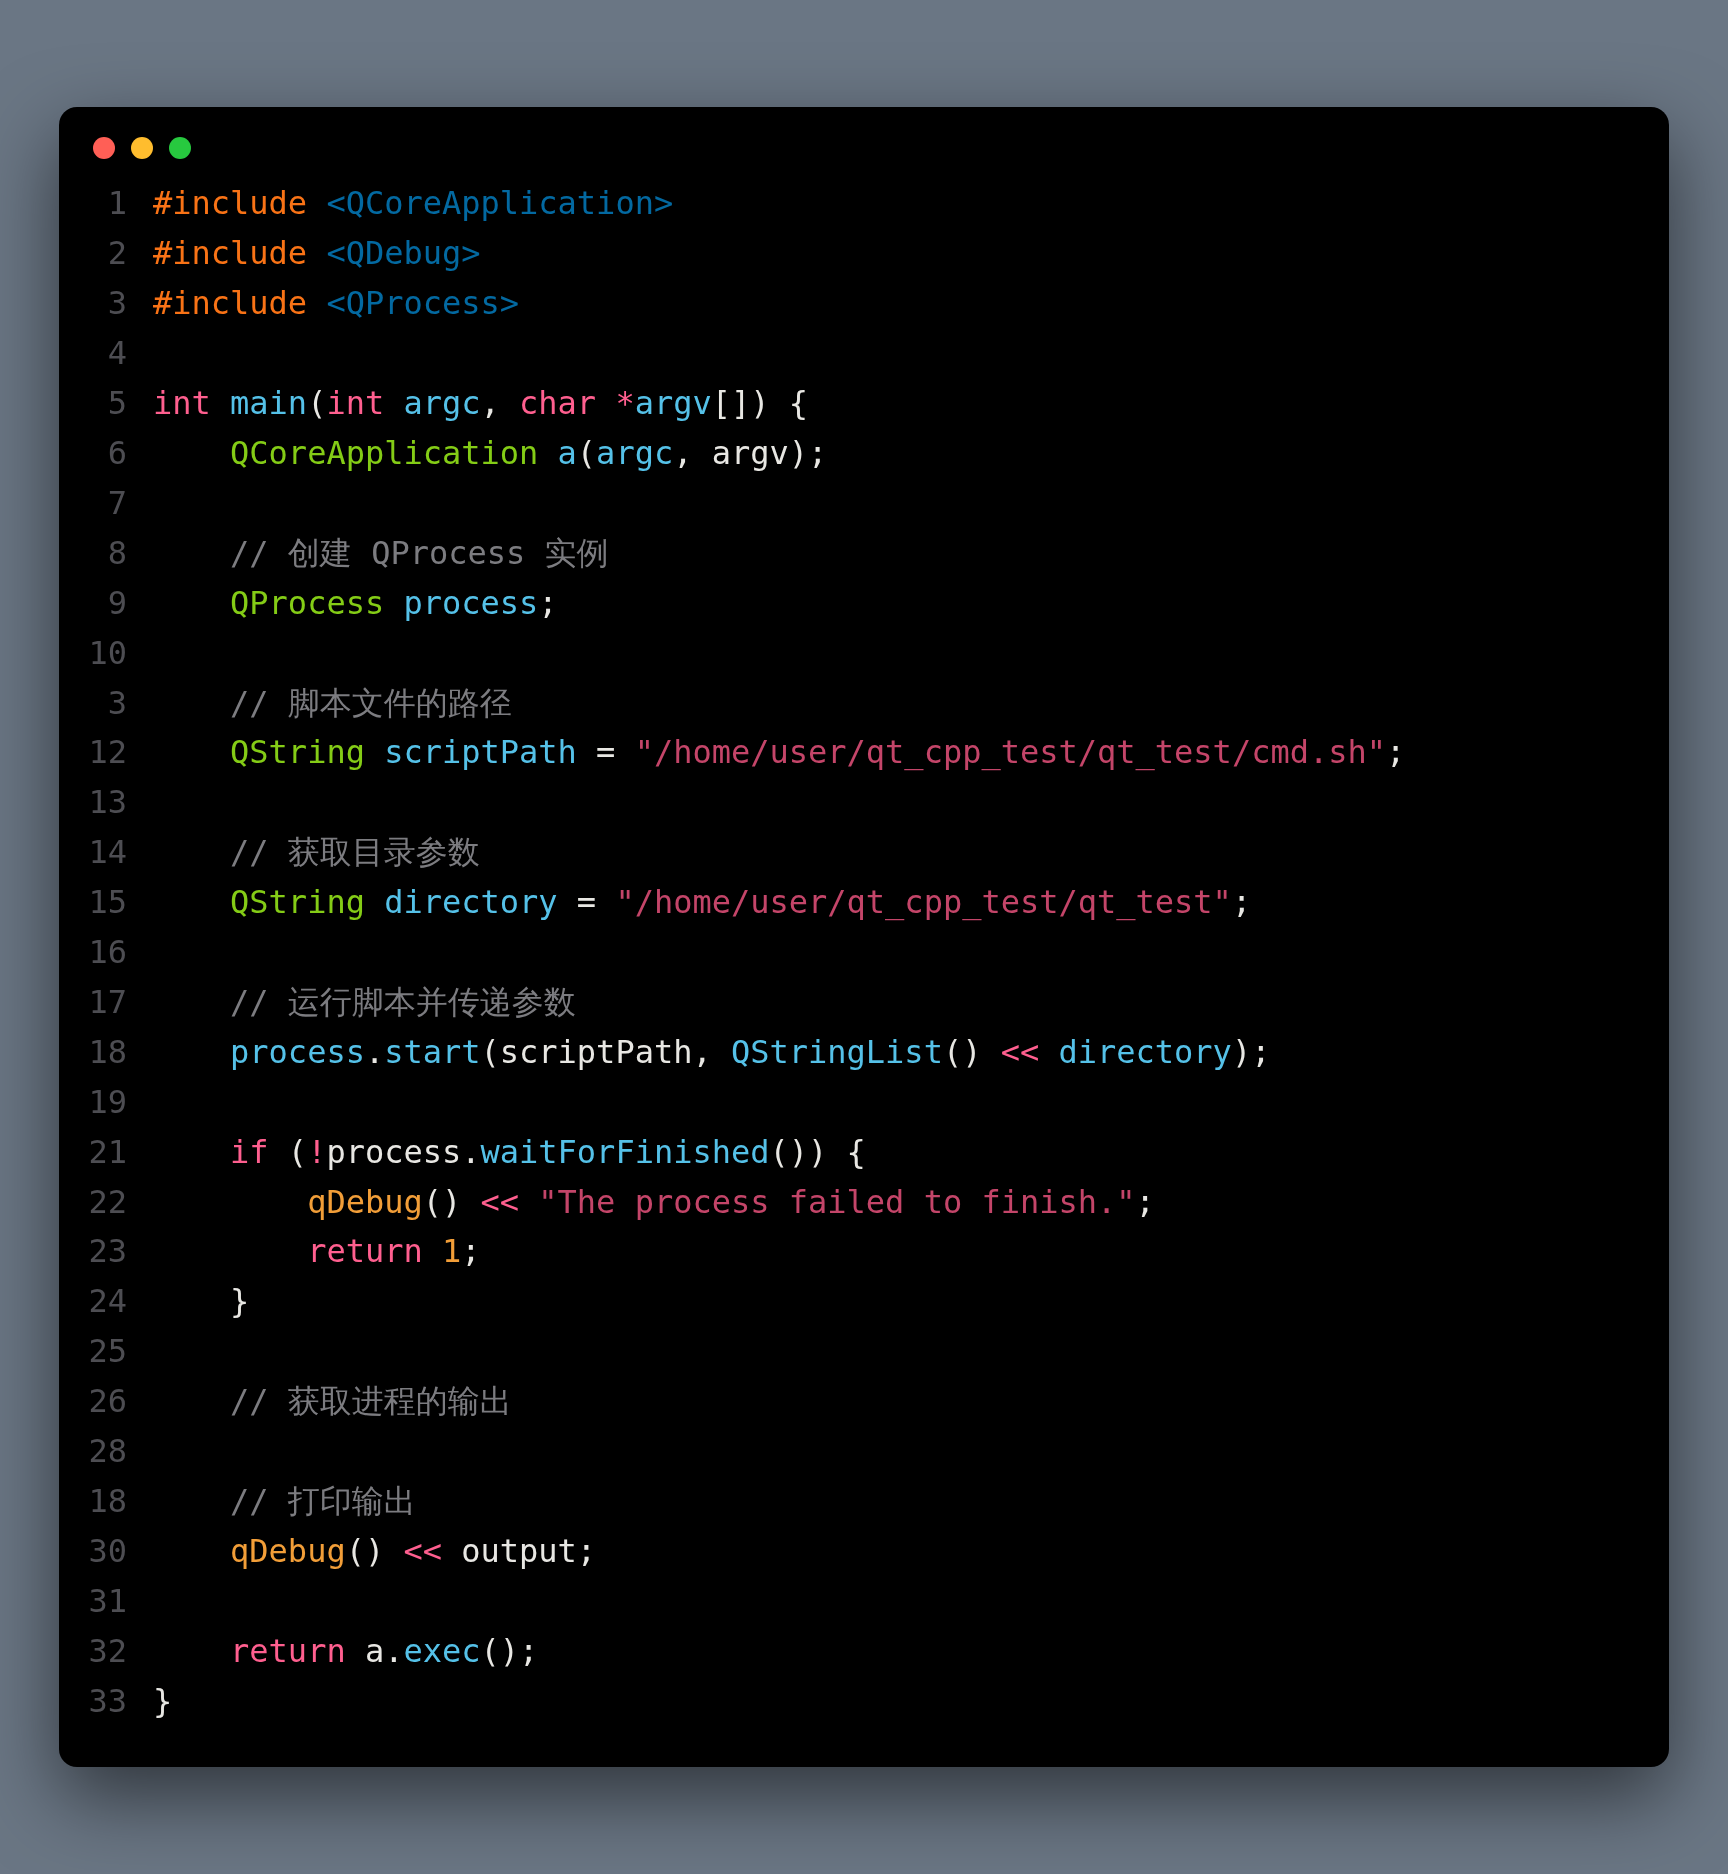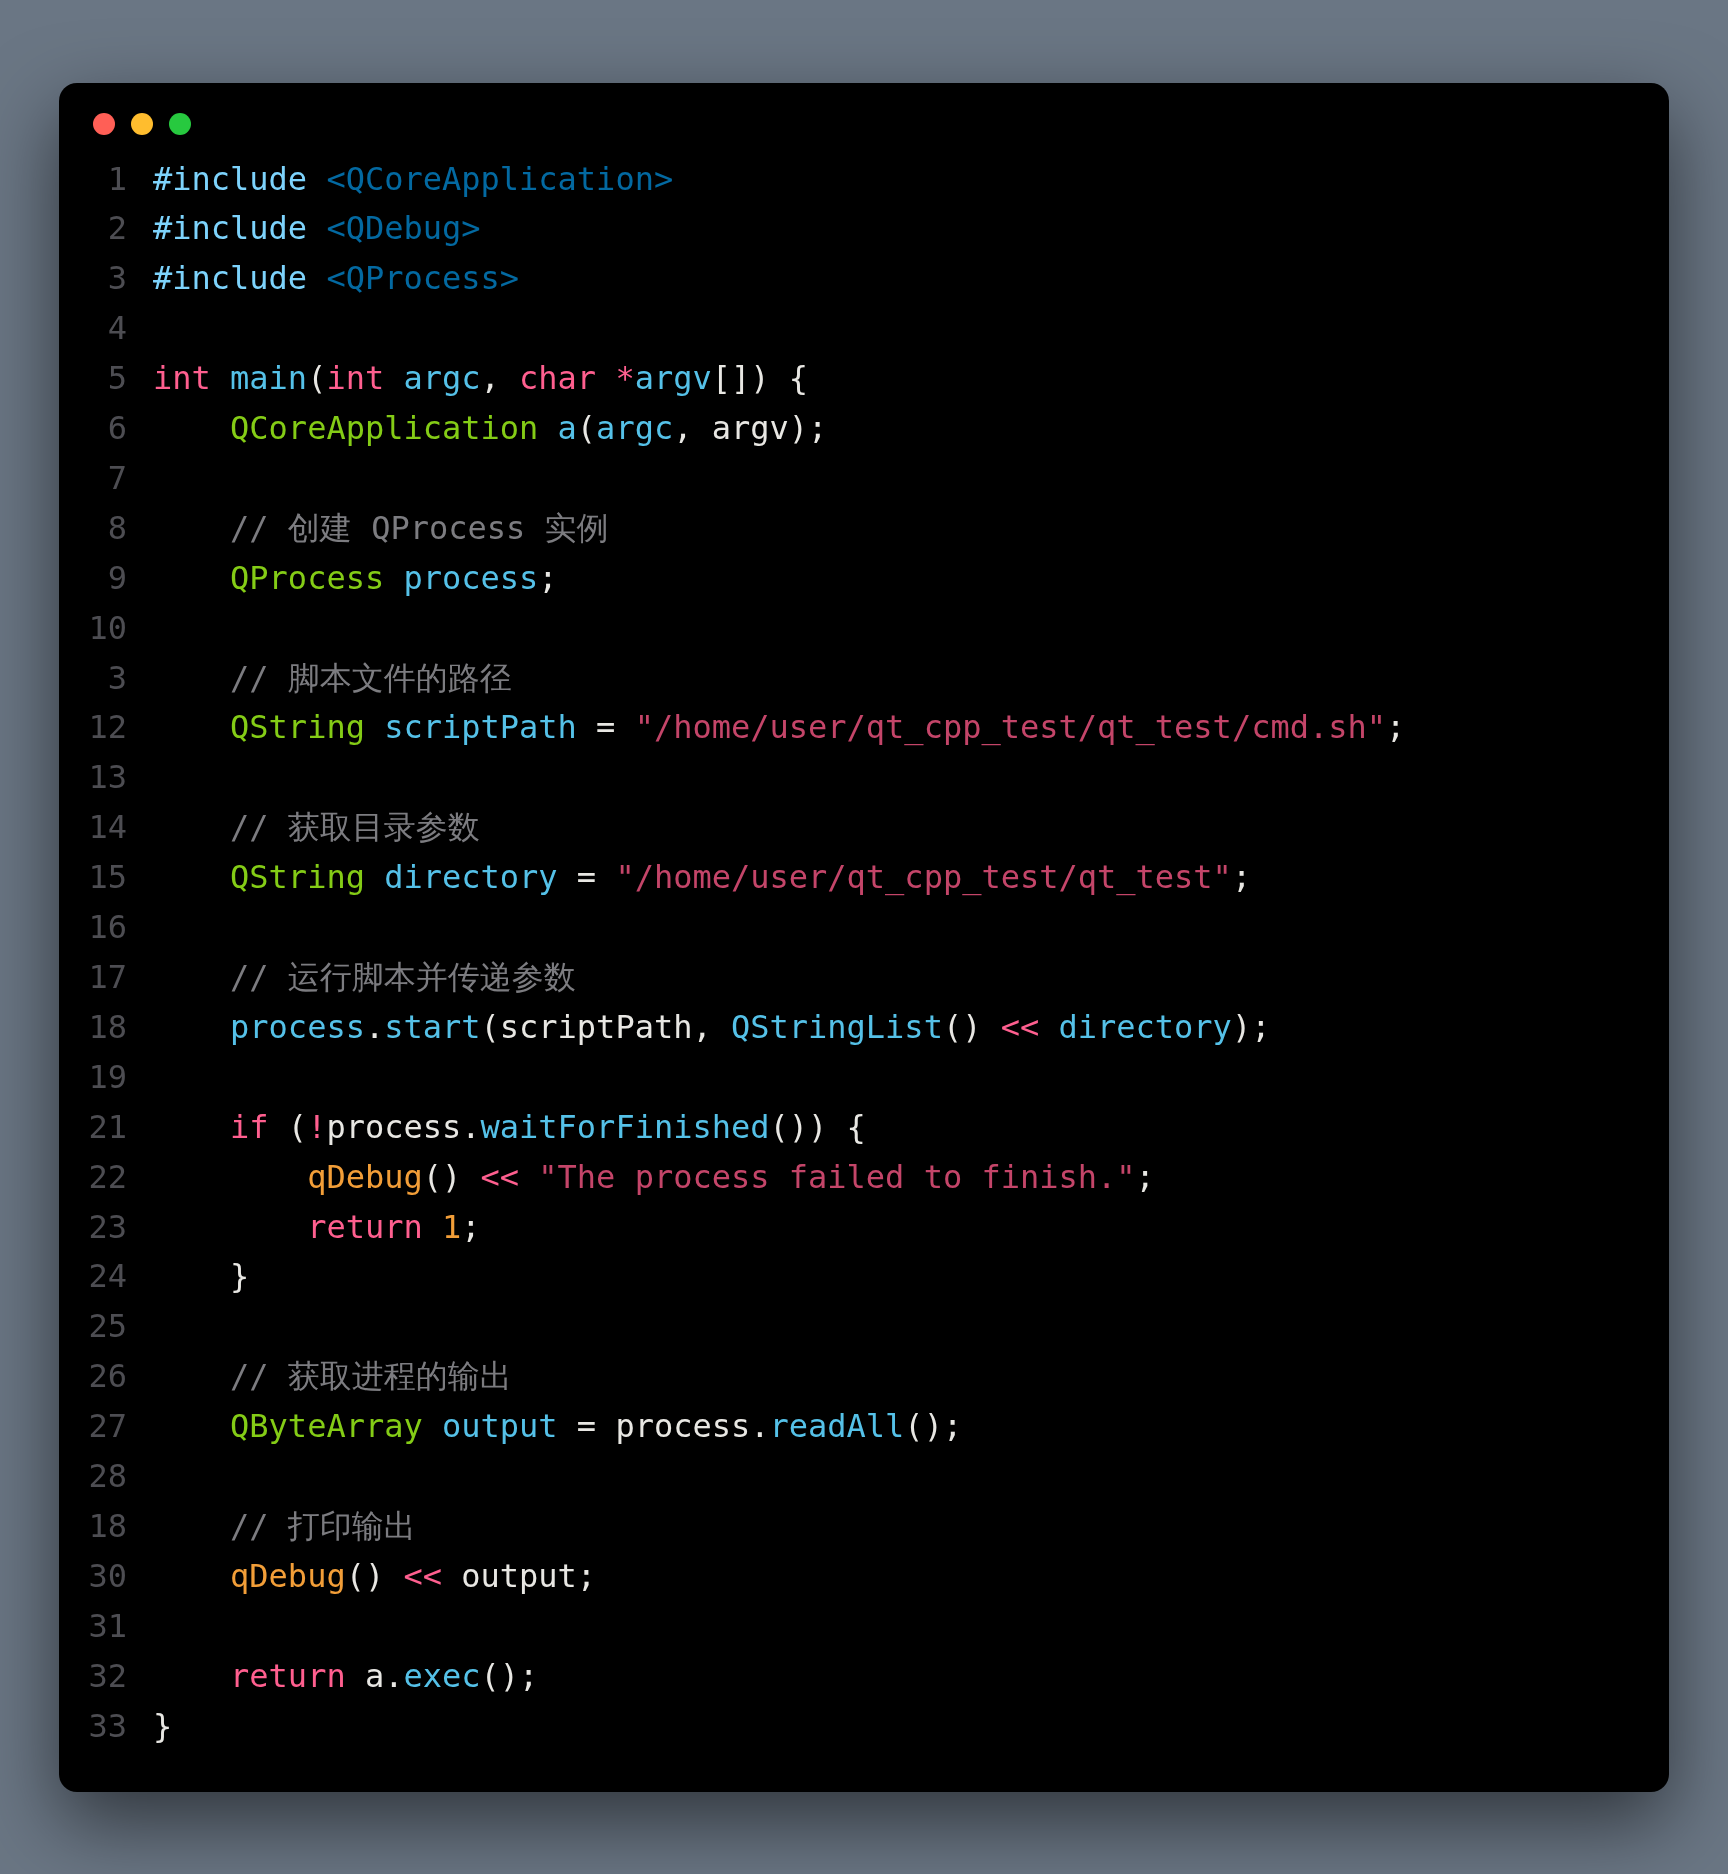--- a/index.html
+++ b/index.html
@@ -49,21 +49,21 @@
     text-align: right;
     padding-right: 26px;
     color: #4d4d52;
     user-select: none;
     flex-shrink: 0;
   }
   .code { flex: 1; }
 
   
   .kw    { color: #ff5f8f; }   
-  .pp    { color: #7dd3fc; }   
+  .pp    { color: #f97316; }   
   .inc   { color: #0369a1; }   
   .fn    { color: #55c1e8; }   
   .type  { color: #84cc16; }   
   .ident { color: #55c1e8; }   
   .ident2{ color: #e8e7e3; }   
   .str   { color: #c44569; }   
   .num   { color: #f29e38; }   
   .punc  { color: #e8e7e3; }   
   .op    { color: #ff5f8f; }   
   .cmt   { color: #7c7c80; }   
@@ -98,21 +98,20 @@
       <div class="line"><span class="ln">16</span><span class="code"></span></div>
       <div class="line"><span class="ln">17</span><span class="code"><span class="plain">    </span><span class="cmt">// 运行脚本并传递参数</span></span></div>
       <div class="line"><span class="ln">18</span><span class="code"><span class="plain">    </span><span class="ident">process</span><span class="punc">.</span><span class="fn">start</span><span class="punc">(</span><span class="ident2">scriptPath</span><span class="punc">, </span><span class="fn">QStringList</span><span class="punc">() </span><span class="op">&lt;&lt;</span><span class="plain"> </span><span class="ident">directory</span><span class="punc">);</span></span></div>
       <div class="line"><span class="ln">19</span><span class="code"></span></div>
       <div class="line"><span class="ln">21</span><span class="code"><span class="plain">    </span><span class="kw">if</span><span class="punc"> (</span><span class="op">!</span><span class="ident2">process</span><span class="punc">.</span><span class="fn">waitForFinished</span><span class="punc">()) {</span></span></div>
       <div class="line"><span class="ln">22</span><span class="code"><span class="plain">        </span><span class="call">qDebug</span><span class="punc">() </span><span class="op">&lt;&lt;</span><span class="plain"> </span><span class="str">"The process failed to finish."</span><span class="punc">;</span></span></div>
       <div class="line"><span class="ln">23</span><span class="code"><span class="plain">        </span><span class="kw">return</span><span class="plain"> </span><span class="num">1</span><span class="punc">;</span></span></div>
       <div class="line"><span class="ln">24</span><span class="code"><span class="plain">    </span><span class="punc">}</span></span></div>
       <div class="line"><span class="ln">25</span><span class="code"></span></div>
       <div class="line"><span class="ln">26</span><span class="code"><span class="plain">    </span><span class="cmt">// 获取进程的输出</span></span></div>
-      <div class="line"><span class="ln">27</span><span class="code"><span class="plain">    </span><span class="type">QByteArray </span><span class="ident">output</span><span class="punc"> = </span><span class="ident2">process</span><span class="punc">.</span><span class="fn">readAll</span><span class="punc">();</span></span></div>
       <div class="line"><span class="ln">28</span><span class="code"></span></div>
       <div class="line"><span class="ln">18</span><span class="code"><span class="plain">    </span><span class="cmt">// 打印输出</span></span></div>
       <div class="line"><span class="ln">30</span><span class="code"><span class="plain">    </span><span class="call">qDebug</span><span class="punc">() </span><span class="op">&lt;&lt;</span><span class="plain"> </span><span class="ident2">output</span><span class="punc">;</span></span></div>
       <div class="line"><span class="ln">31</span><span class="code"></span></div>
       <div class="line"><span class="ln">32</span><span class="code"><span class="plain">    </span><span class="kw">return</span><span class="plain"> </span><span class="ident2">a</span><span class="punc">.</span><span class="fn">exec</span><span class="punc">();</span></span></div>
       <div class="line"><span class="ln">33</span><span class="code"><span class="punc">}</span></span></div>
     </div>
 </div>
 
 </body></html>

